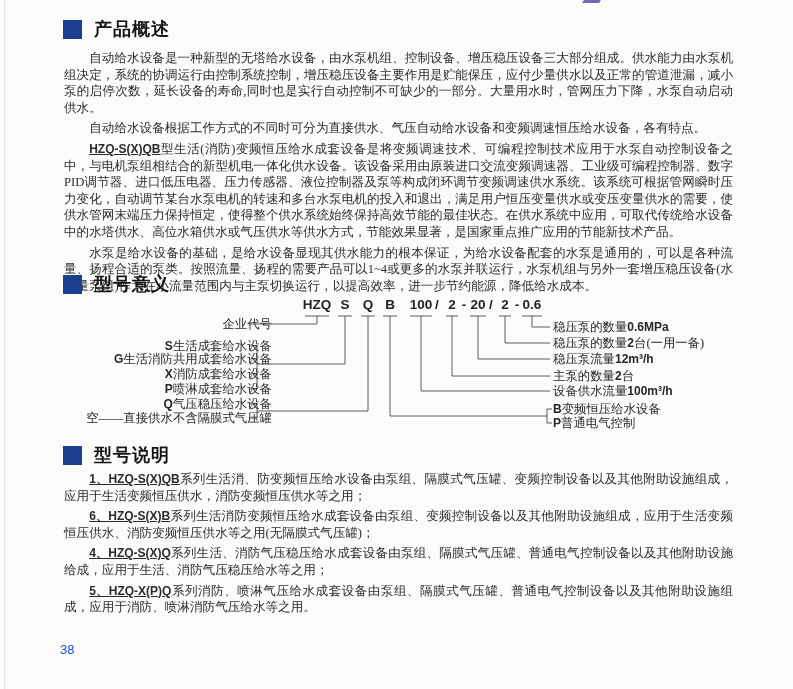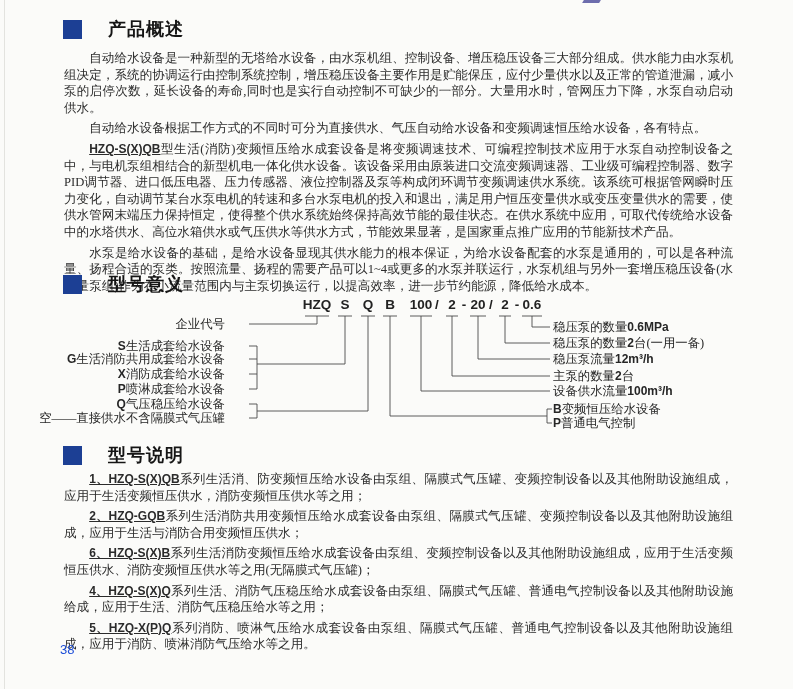--- a/index.html
+++ b/index.html
@@ -6,21 +6,21 @@
   body{
     width:793px;height:689px;position:relative;overflow:hidden;
     background:#fbfbf9;
     font-family:"Liberation Serif","DejaVu Serif",serif;
     color:#2b2b2b;
     -webkit-font-smoothing:antialiased;
   }
   .edge-line{position:absolute;left:4px;top:0;bottom:0;width:1px;background:#e3e3df;}
   .edge-mark{position:absolute;left:583px;top:0;width:17px;height:3px;background:#4a4a9a;transform:skewX(-30deg);opacity:.8;}
 
-  .sec-h{position:absolute;left:63px;display:flex;align-items:center;gap:26px;height:20px;}
+  .sec-h{position:absolute;left:63px;display:flex;align-items:center;gap:12px;height:20px;}
   .sq{width:19px;height:19px;background:#1c3f94;flex:0 0 auto;}
   .sec-title{
     font-family:"Liberation Sans","DejaVu Sans",sans-serif;
     font-weight:bold;font-size:18px;color:#151515;letter-spacing:1px;white-space:nowrap;
   }
   .h1{top:19px}.h2{top:274px}.h3{top:445px}
 
   .textblock{position:absolute;left:60px;width:677px;font-size:12.6px;line-height:16.6px;text-align:justify;}
   .tb1{top:46px}.tb2{top:467px}
   .textblock p{margin:4px;text-indent:2em;}
@@ -32,21 +32,21 @@
     position:absolute;top:1px;transform:translateX(-50%);
     font-family:"Liberation Sans","DejaVu Sans",sans-serif;font-weight:bold;
     font-size:13.5px;color:#222;white-space:nowrap;
   }
   .t0{left:257px}.t1{left:285px}.t2{left:308px}.t3{left:330px}.t4{left:361px}
   .t5{left:377px}.t6{left:392px}.t7{left:404px}.t8{left:418px}.t9{left:431px}
   .t10{left:445px}.t11{left:457px}.t12{left:472px}
 
   .dlabel{position:absolute;white-space:nowrap;line-height:16px;color:#262626;}
   .dlabel b{font-family:Liberation Sans, sans-serif;font-size:12px;}
-  .ll{right:511px;text-align:right;}
+  .ll{right:464px;text-align:right;}
   .rl{left:493px;text-align:left;}
   .ll0{top:20px}.ll1{top:42px}.ll2{top:55px}.ll3{top:70px}.ll4{top:85px}.ll5{top:100px}.ll6{top:114px}
   .rl0{top:23px}.rl1{top:39px}.rl2{top:55px}.rl3{top:72px}.rl4{top:87px}.rl5{top:105px}.rl6{top:119px}
 
   .pagenum{
     position:absolute;left:60px;top:642px;
     font-family:"Liberation Sans","DejaVu Sans",sans-serif;font-size:13px;color:#1d4ed8;
   }
 </style>
 </head>
@@ -118,19 +118,18 @@
   <div class="dlabel rl rl6"><span></span><b>P</b><span>普通电气控制</span></div>
 </div>
 
 <div class="sec-h h3">
   <span class="sq"></span>
   <span class="sec-title">型号说明</span>
 </div>
 
 <div class="textblock tb2">
   <p><b>1、HZQ-S(X)QB</b><span>系列生活消、防变频恒压给水设备由泵组、隔膜式气压罐、变频控制设备以及其他附助设施组成，应用于生活变频恒压供水，消防变频恒压供水等之用；</span></p>
-  <p><b>2、HZQ-GQB</b><span>系列生活消防共用变频恒压给水成套设备由泵组、隔膜式气压罐、变频控制设备以及其他附助设施组成，应用于生活与消防合用变频恒压供水；</span></p>
   <p><b>6、HZQ-S(X)B</b><span>系列生活消防变频恒压给水成套设备由泵组、变频控制设备以及其他附助设施组成，应用于生活变频恒压供水、消防变频恒压供水等之用(无隔膜式气压罐)；</span></p>
   <p><b>4、HZQ-S(X)Q</b><span>系列生活、消防气压稳压给水成套设备由泵组、隔膜式气压罐、普通电气控制设备以及其他附助设施给成，应用于生活、消防气压稳压给水等之用；</span></p>
   <p><b>5、HZQ-X(P)Q</b><span>系列消防、喷淋气压给水成套设备由泵组、隔膜式气压罐、普通电气控制设备以及其他附助设施组成，应用于消防、喷淋消防气压给水等之用。</span></p>
 </div>
 
 <div class="pagenum">38</div>
 
 </body></html>

